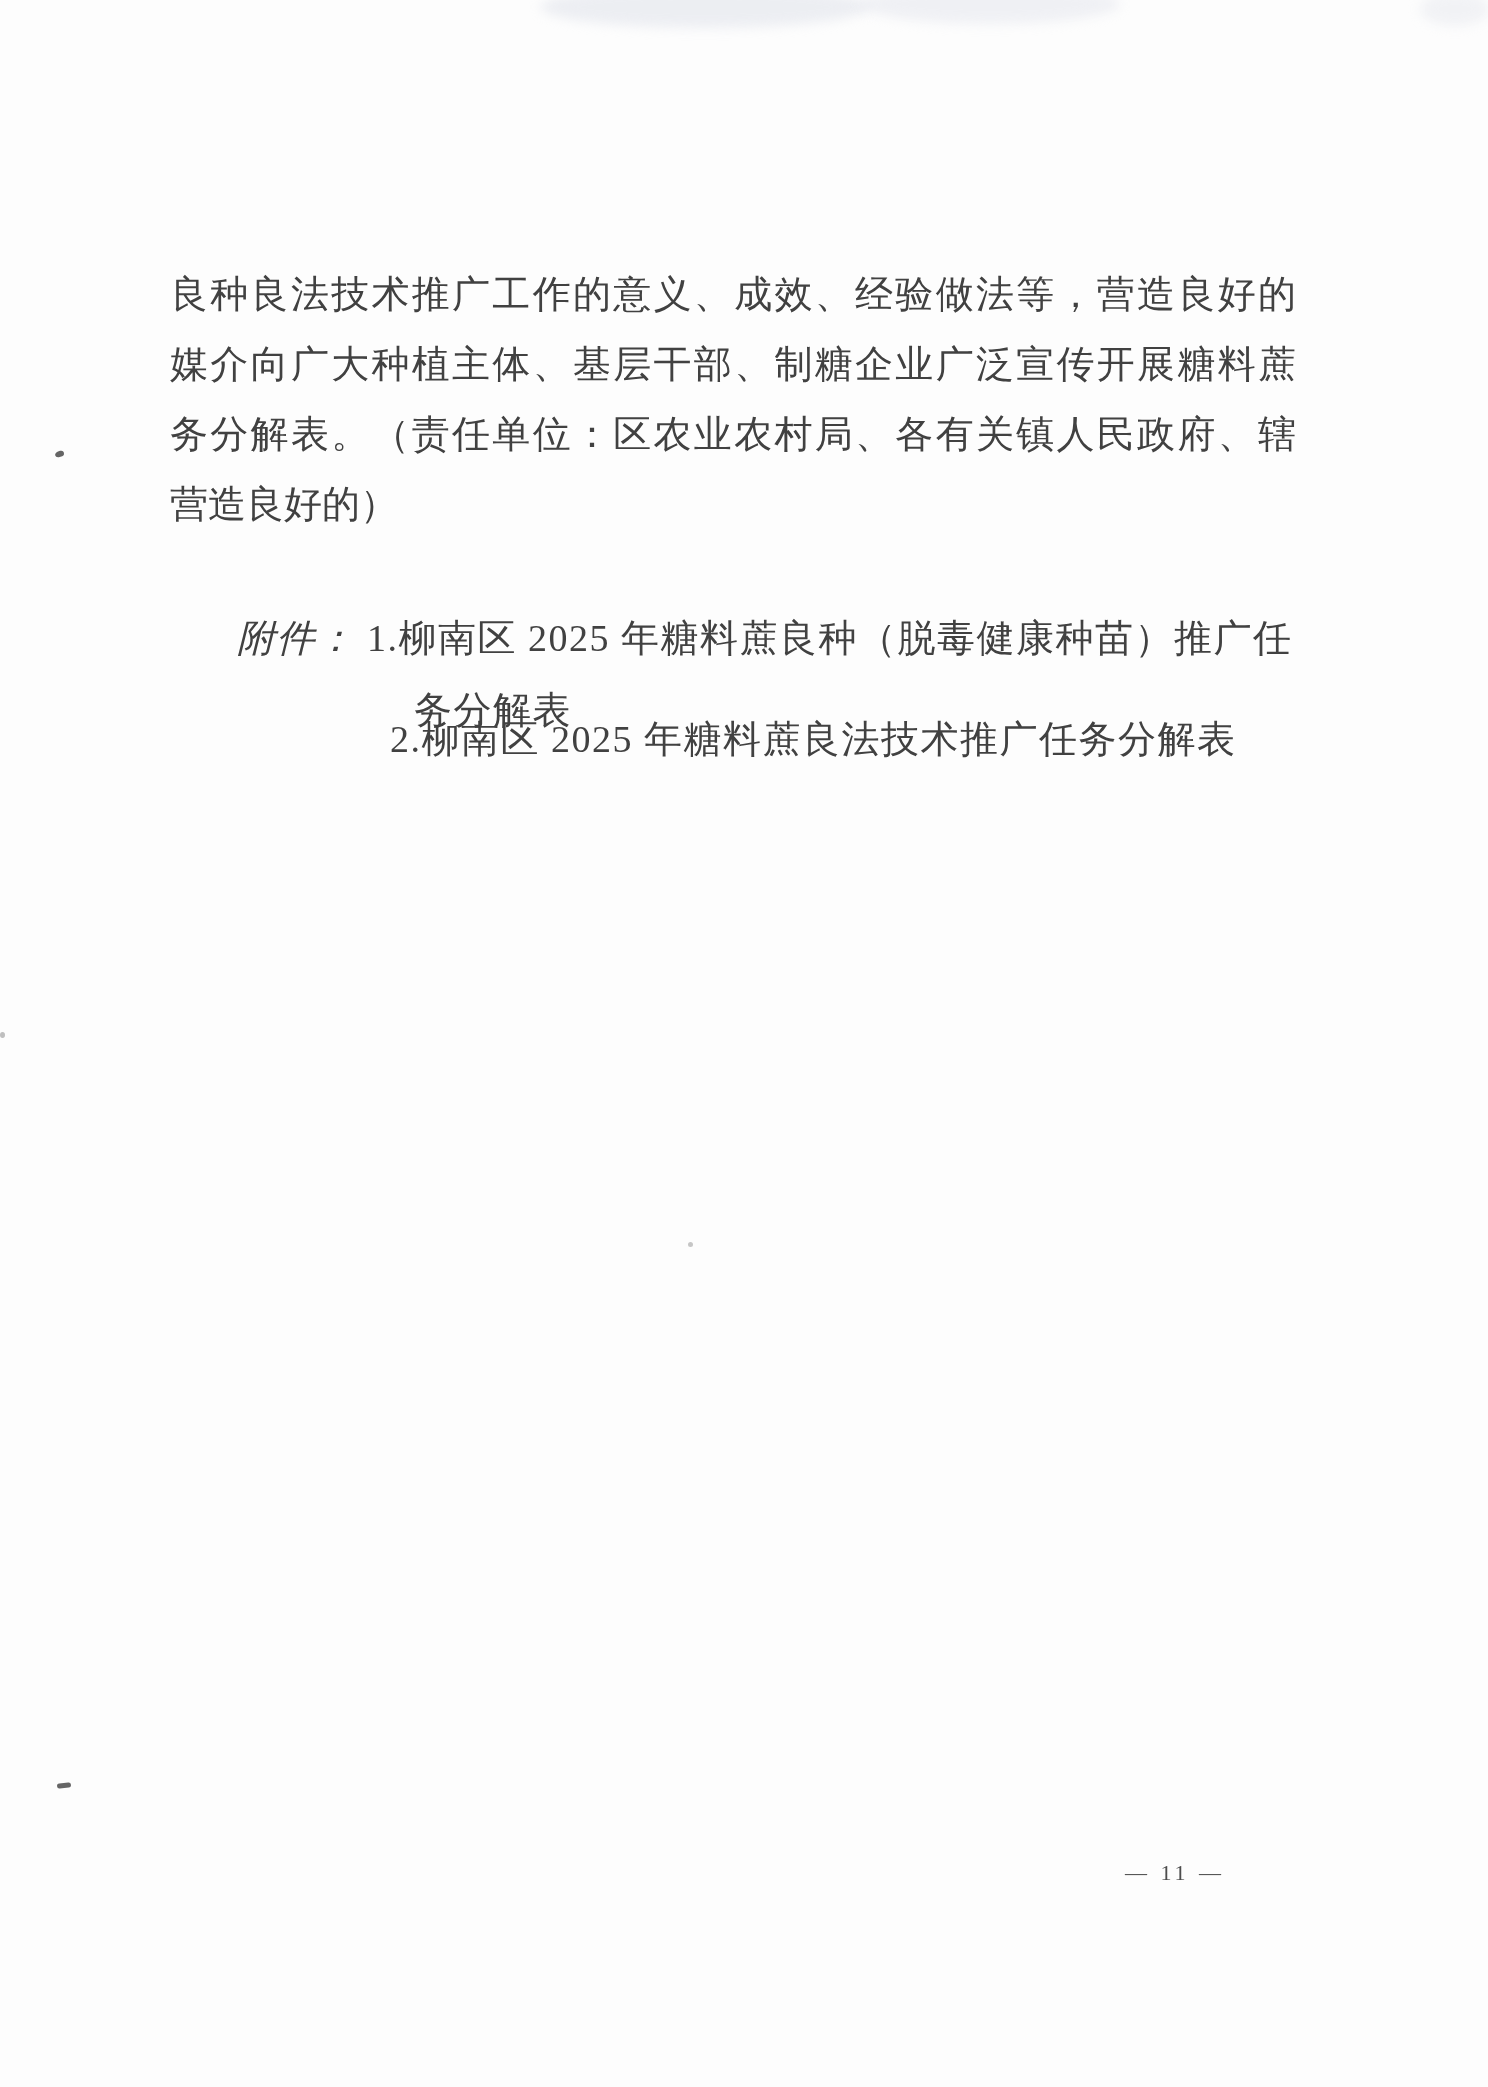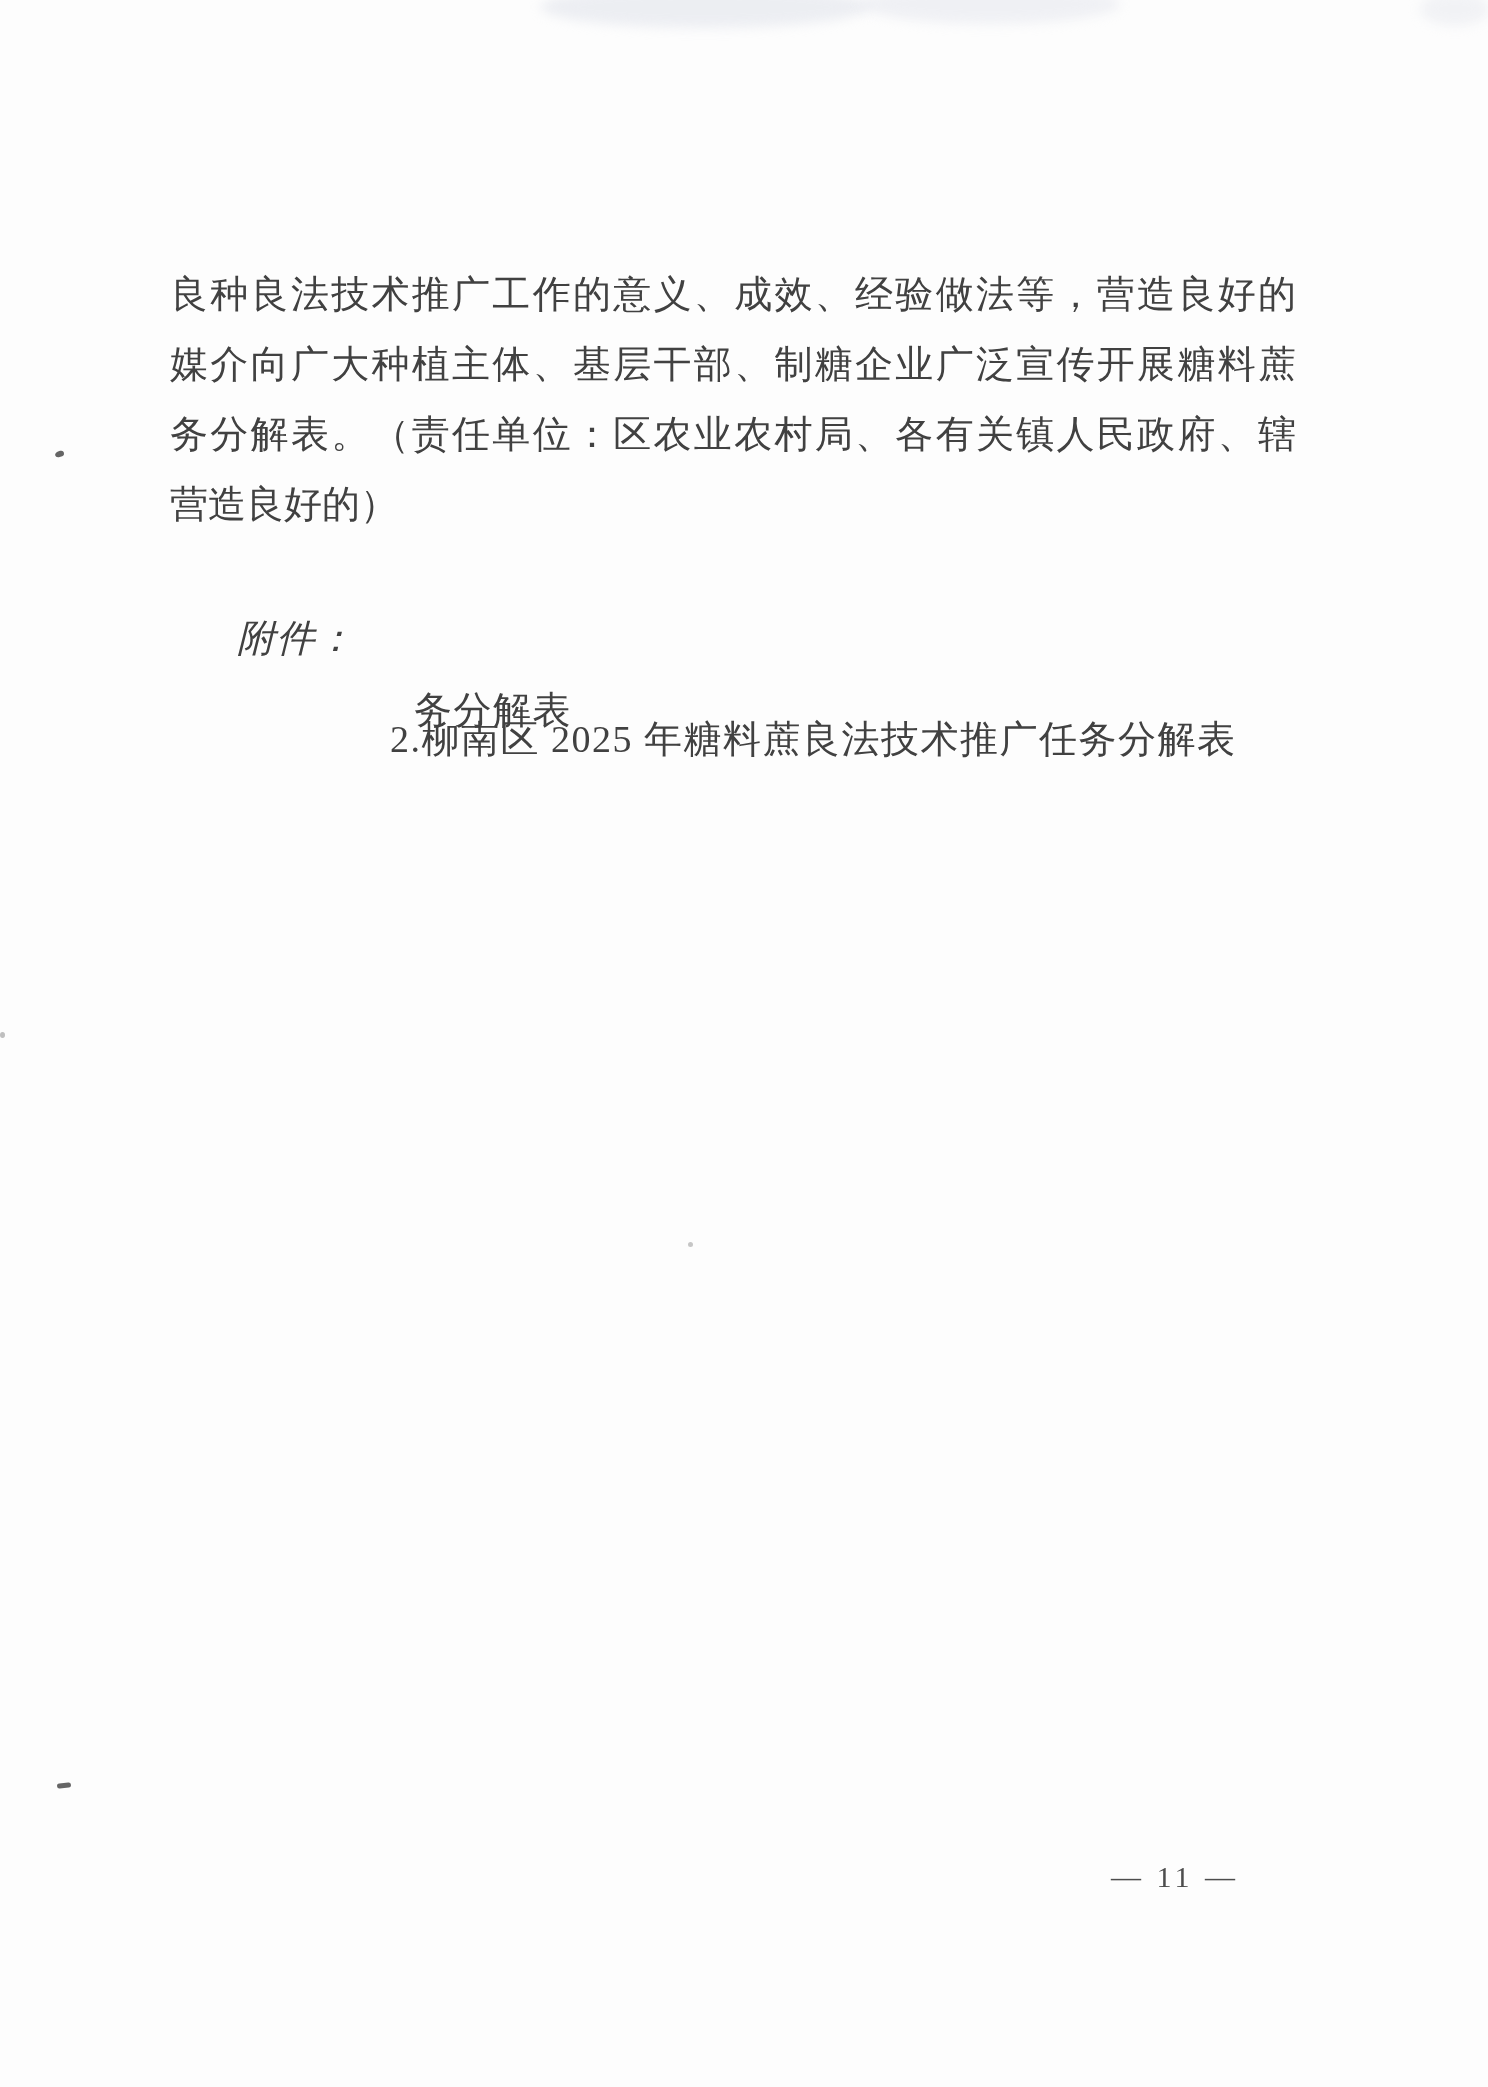--- a/index.html
+++ b/index.html
@@ -48,21 +48,21 @@
   .att-label   { left: 237px; top: 616px; font-style: italic; }
   .att-item1a  { left: 367px; top: 616px; }
   .att-item1b  { left: 414px; top: 688px; }
   .att-item2   { left: 390px; top: 717px; }
   
   .page-number {
     position: absolute;
     left: 1085px;
     top: 1860px;
     width: 180px;
-    font-size: 30px;
+    font-size: 22px;
     letter-spacing: 4px;
     color: #4d4d4d;
     text-align: center;
     white-space: nowrap;
   }
   
   .smudge {
     position: absolute;
     border-radius: 50%;
     filter: blur(6px);
@@ -120,18 +120,19 @@
   <div class="mark center-speck"></div>
 
   <div class="paragraph">
     <div class="para-line just">良种良法技术推广工作的意义、成效、经验做法等，营造良好的</div>
     <div class="para-line just">媒介向广大种植主体、基层干部、制糖企业广泛宣传开展糖料蔗</div>
     <div class="para-line just">务分解表。（责任单位：区农业农村局、各有关镇人民政府、辖</div>
     <div class="para-line">营造良好的）</div>
   </div>
 
   <div class="att att-label">附件：</div>
+  <div class="att att-item1a">1.柳南区 2025 年糖料蔗良种（脱毒健康种苗）推广任</div>
   <div class="att att-item1b">务分解表</div>
   <div class="att att-item2">2.柳南区 2025 年糖料蔗良法技术推广任务分解表</div>
 
   <div class="page-number">— 11 —</div>
 
 </div>
 
 </body></html>

